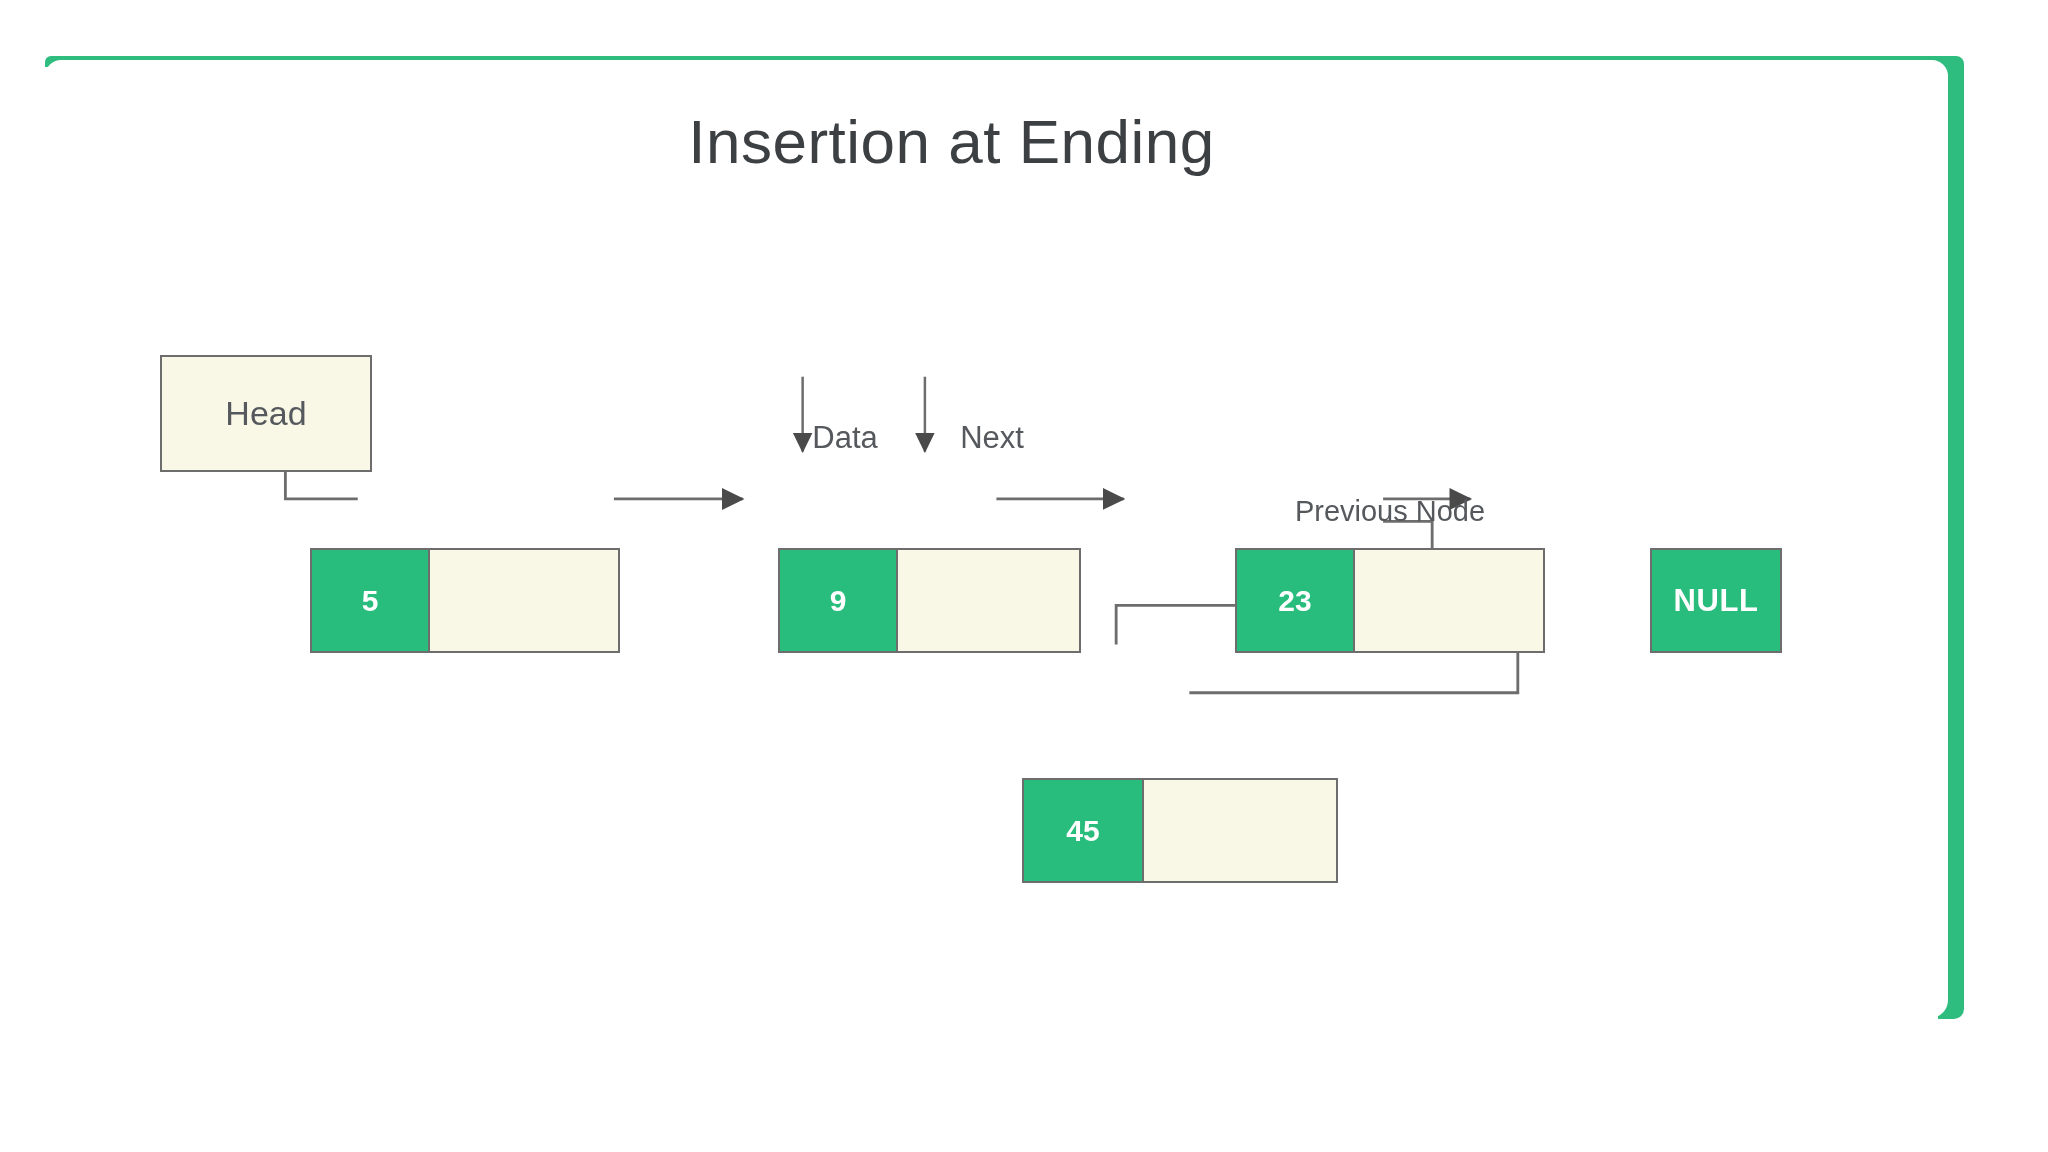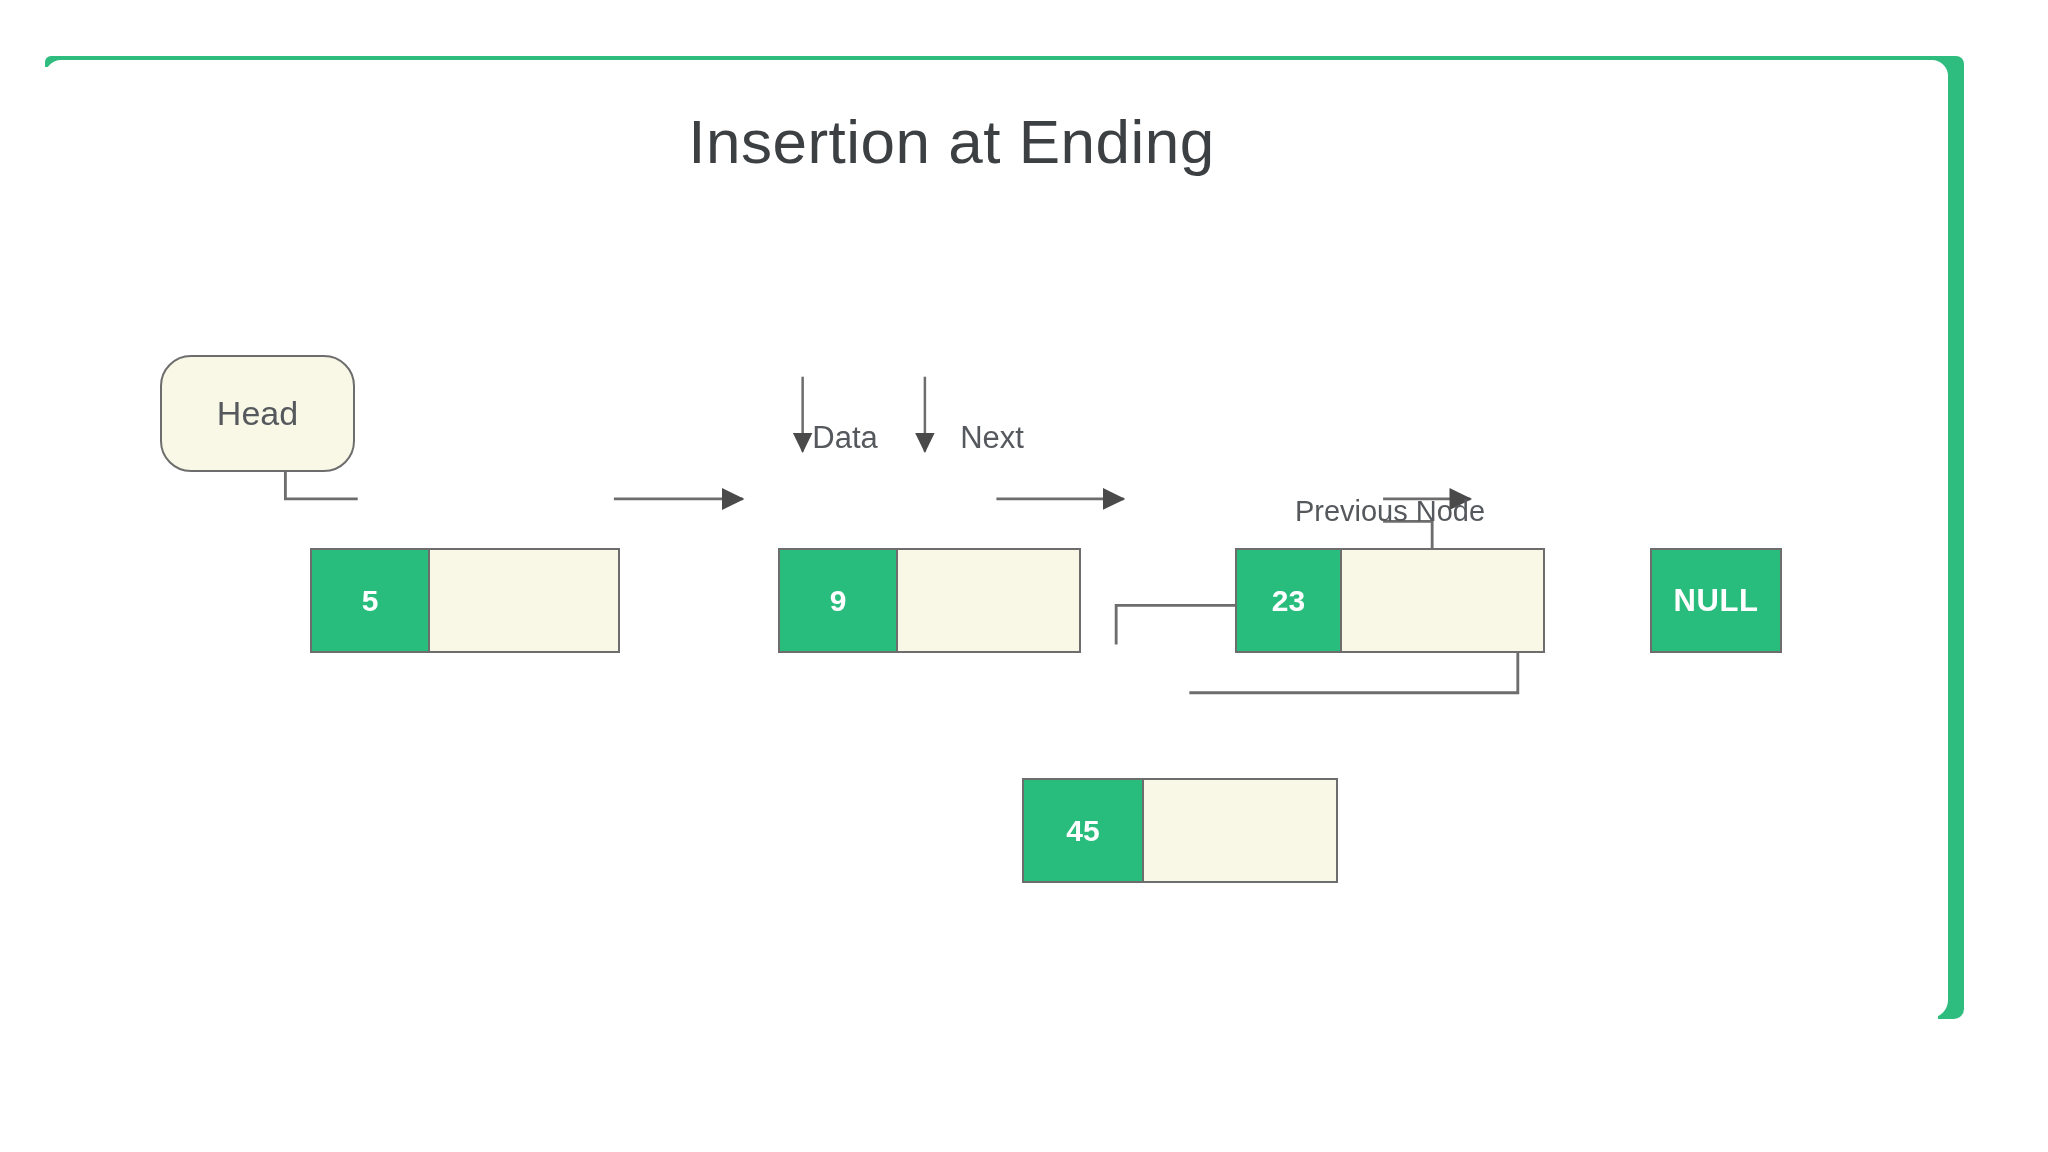--- a/index.html
+++ b/index.html
@@ -166,21 +166,21 @@
 
     <path class="wire" d="M 1543,627 L 1602,627 L 1602,728 L 1222,728 L 1222,775"></path>
 
     <path class="wire" marker-end="url(#ah)" d="M 1310,833 L 1705,833 L 1705,678"></path>
 
     <path class="wire-thin" marker-end="url(#ah)" d="M 845,453 L 845,543"></path>
 
     <path class="wire-thin" marker-end="url(#ah)" d="M 992,453 L 992,543"></path>
   </svg>
 
-  <div class="headbox" style="left:160px; top:355px; width:195px; height:117px;border-radius:31px;">
+  <div class="headbox" style="left:160px; top:355px; width:212px; height:117px;">
     <span>Head</span>
   </div>
 
   <div class="flabel" style="left:785px; top:420px; width:120px;">
     <span>Data</span>
   </div>
   <div class="flabel" style="left:932px; top:420px; width:120px;">
     <span>Next</span>
   </div>
 
@@ -196,21 +196,21 @@
   </div>
 
   <div class="node" style="left:778px; top:548px; width:303px; height:105px;">
     <div class="cell-data" style="width:118px;">
       <span>9</span>
     </div>
     <div class="cell-next"></div>
   </div>
 
   <div class="node" style="left:1235px; top:548px; width:310px; height:105px;">
-    <div class="cell-data" style="width:105px;">
+    <div class="cell-data" style="width:118px;">
       <span>23</span>
     </div>
     <div class="cell-next"></div>
   </div>
 
   <div class="nullbox" style="left:1650px; top:548px; width:132px; height:105px;">
     <span>NULL</span>
   </div>
 
   <div class="node" style="left:1022px; top:778px; width:316px; height:105px;">

